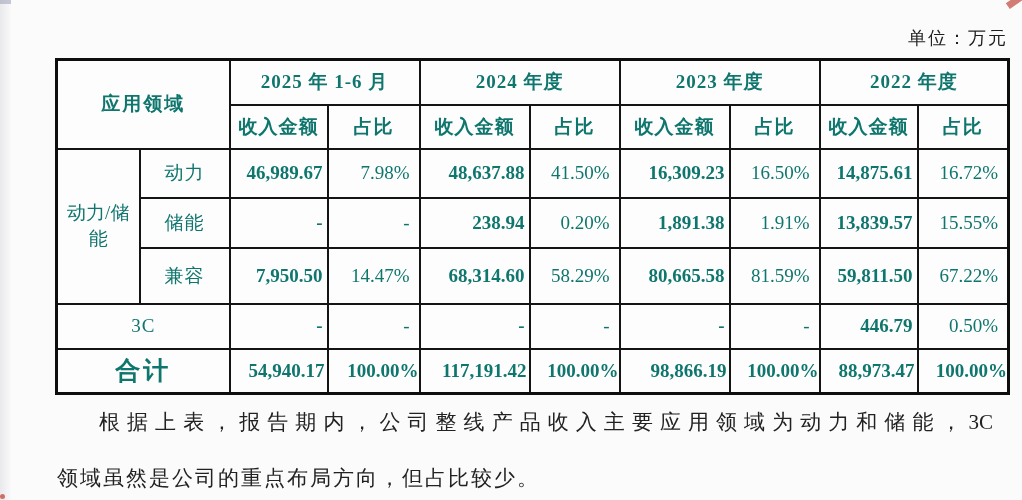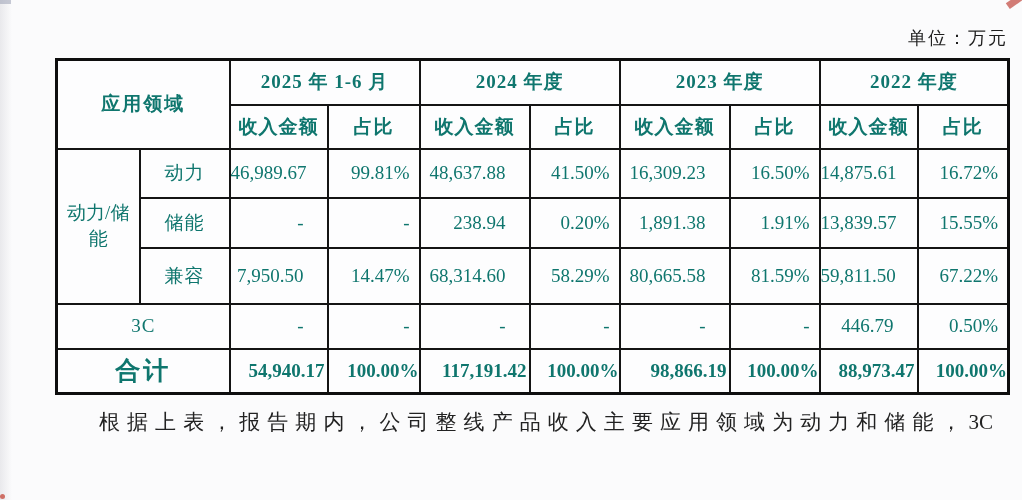--- a/index.html
+++ b/index.html
@@ -59,22 +59,23 @@
     padding: 0 4px;
   }
   td.item {
     text-align: center;
     font-size: 20px;
     letter-spacing: 1px;
     border-radius: 9px;
   }
   td.num {
     text-align: right;
-    padding-right: 23px;
+    padding-right: 4px;
     font-variant-numeric: tabular-nums;
+    font-weight: bold;
   }
   td.pct {
     text-align: right;
     padding-right: 9px;
     font-variant-numeric: tabular-nums;
   }
   tr.total td { font-weight: bold; }
   tr.total td.num { padding-right: 2px; }
   tr.total td.pct { padding-right: 0; }
   tr.total td.item { font-size: 25px; letter-spacing: 3px; }
@@ -156,21 +157,21 @@
       <td class="hdr">占比</td>
       <td class="hdr">收入金额</td>
       <td class="hdr">占比</td>
       <td class="hdr">收入金额</td>
       <td class="hdr">占比</td>
     </tr>
     <tr style="height:49px">
       <td class="group" rowspan="3">动力/储能</td>
       <td class="item">动力</td>
       <td class="num">46,989.67</td>
-      <td class="pct">99.81%</td>
+      <td class="pct">7.98%</td>
       <td class="num">48,637.88</td>
       <td class="pct">41.50%</td>
       <td class="num">16,309.23</td>
       <td class="pct">16.50%</td>
       <td class="num">14,875.61</td>
       <td class="pct">16.72%</td>
     </tr>
     <tr style="height:50px">
       <td class="item">储能</td>
       <td class="num">-</td>
@@ -213,18 +214,19 @@
       <td class="num">98,866.19</td>
       <td class="pct">100.00%</td>
       <td class="num">88,973.47</td>
       <td class="pct">100.00%</td>
     </tr>
   </tbody>
     </table>
 
   <div class="footnote">
     <div class="fn-line1">根据上表，报告期内，公司整线产品收入主要应用领域为动力和储能，3C</div>
+    <div class="fn-line2">领域虽然是公司的重点布局方向，但占比较少。</div>
   </div>
 
   <div class="mark-tl"></div>
   <div class="mark-tr"></div>
   <div class="mark-bl"></div>
 </div>
 
 </body></html>

